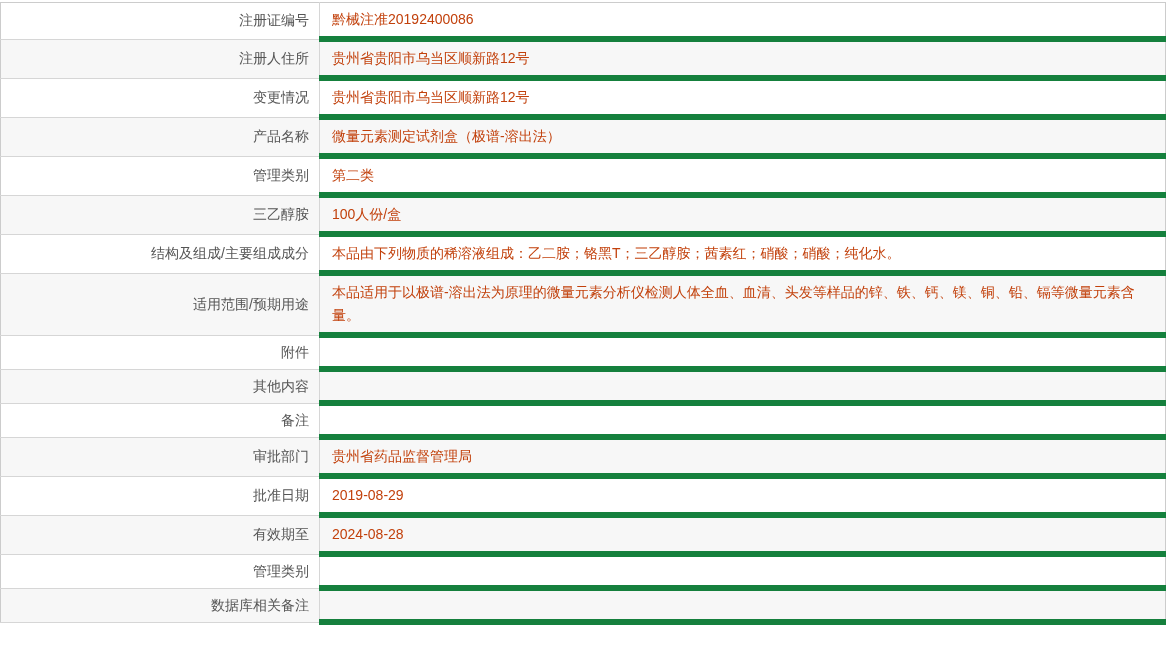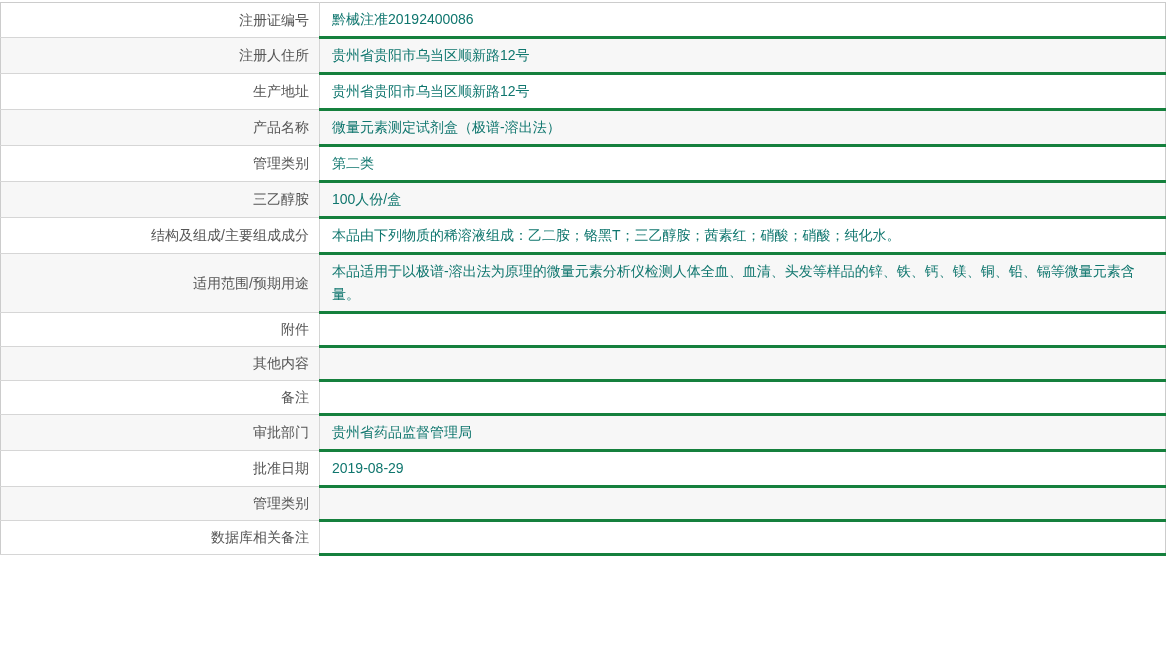--- a/index.html
+++ b/index.html
@@ -43,41 +43,41 @@
     border-bottom: 1px solid #d6d6d6;
     border-right: 1px solid #d6d6d6;
     color: #555555;
     white-space: nowrap;
   }
   table.reg-table td {
     text-align: left;
     vertical-align: middle;
     padding: 5px 12px;
     line-height: 23px;
-    border-bottom: 3px solid #15803d;
-    color: #0f766e;
+    border-bottom: 6px solid #15803d;
+    color: #c2410c;
     word-break: break-all;
   }
 </style>
 </head>
 <body>
 
 <div class="page">
   <table class="reg-table">
     <tbody>
       <tr>
         <th>注册证编号</th>
         <td>黔械注准20192400086</td>
       </tr>
       <tr>
         <th>注册人住所</th>
         <td>贵州省贵阳市乌当区顺新路12号</td>
       </tr>
       <tr>
-        <th>生产地址</th>
+        <th>变更情况</th>
         <td>贵州省贵阳市乌当区顺新路12号</td>
       </tr>
       <tr>
         <th>产品名称</th>
         <td>微量元素测定试剂盒（极谱-溶出法）</td>
       </tr>
       <tr>
         <th>管理类别</th>
         <td>第二类</td>
       </tr>
@@ -107,20 +107,24 @@
       </tr>
       <tr>
         <th>审批部门</th>
         <td>贵州省药品监督管理局</td>
       </tr>
       <tr>
         <th>批准日期</th>
         <td>2019-08-29</td>
       </tr>
       <tr>
+        <th>有效期至</th>
+        <td>2024-08-28</td>
+      </tr>
+      <tr>
         <th>管理类别</th>
         <td></td>
       </tr>
       <tr>
         <th>数据库相关备注</th>
         <td></td>
       </tr>
     </tbody>
   </table>
 </div>

